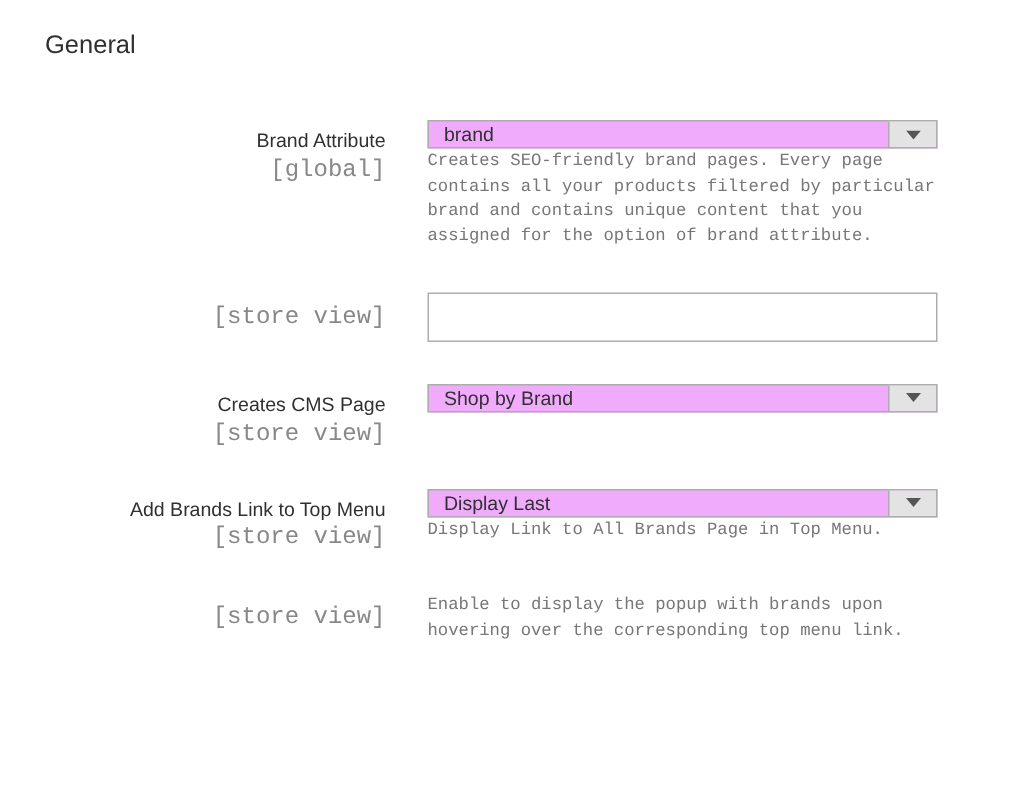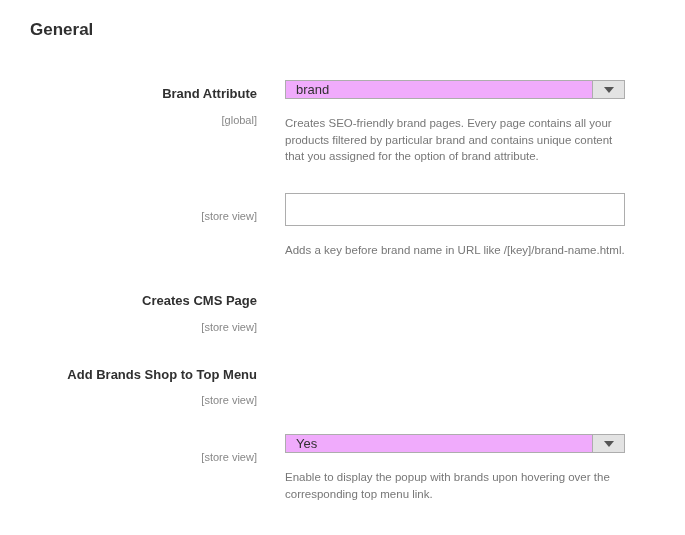--- a/index.html
+++ b/index.html
@@ -9,44 +9,45 @@
     }
     body {
       font-family: 'Helvetica Neue', Helvetica, Arial, sans-serif;
       font-size: 13px;
       color: #303030;
       background: #fff;
       padding: 20px 30px;
     }
     .section-title {
       font-size: 17px;
-      font-weight: 700;
+      font-weight: 400;
       color: #303030;
       margin-bottom: 40px;
     }
     .form-row {
       display: flex;
       margin-bottom: 28px;
     }
     .label-col {
       width: 255px;
       text-align: right;
       padding-right: 28px;
       padding-top: 6px;
     }
     .field-label {
       font-size: 13px;
-      font-weight: 700;
+      font-weight: 400;
       color: #303030;
       line-height: 1.3;
     }
     .field-scope {
-      font-size: 11px;
+      font-size: 16px;
       color: #888;
-      margin-top: 11px;
+      margin-top: 1px;
+      font-family: Liberation Mono, monospace;
     }
     .input-col {
       width: 340px;
     }
     .select-wrap {
       position: relative;
       width: 100%;
       height: 19px;
       border: 1px solid #adadad;
       background: #f0abfc;
@@ -79,22 +80,23 @@
       border: 1px solid #adadad;
       padding: 0 10px;
       font-size: 13px;
       color: #303030;
       background: #fff;
       outline: none;
     }
     .field-hint {
       font-size: 11.5px;
       color: #777;
-      margin-top: 16px;
+      margin-top: 1px;
       line-height: 1.45;
+      font-family: Liberation Mono, monospace;
     }
   </style>
 </head>
 <body>
 
 <div class="section-title">General</div>
 
 <div class="form-row">
   <div class="label-col">
     <div class="field-label">Brand Attribute</div>
@@ -112,48 +114,58 @@
     <div class="field-hint">Creates SEO-friendly brand pages. Every page contains all your products filtered by particular brand and contains unique content that you assigned for the option of brand attribute.</div>
   </div>
 </div>
 
 <div class="form-row">
   <div class="label-col">
     <div class="field-scope">[store view]</div>
   </div>
   <div class="input-col">
     <input type="text" class="text-input" value="" style="">
-    <div class="field-hint">Adds a key before brand name in URL like /[key]/brand-name.html.</div>
   </div>
 </div>
 
 <div class="form-row">
   <div class="label-col">
     <div class="field-label">Creates CMS Page</div>
     <div class="field-scope">[store view]</div>
   </div>
   <div class="input-col">
+    <div class="select-wrap">
+      <div class="select-value">Shop by Brand</div>
+      <div class="select-arrow">
+        <svg viewBox="0 0 10 6">
+            <path d="M0 0 L5 6 L10 0 Z"></path>
+          </svg>
+      </div>
+    </div>
   </div>
 </div>
 
 <div class="form-row">
   <div class="label-col">
-    <div class="field-label">Add Brands Shop to Top Menu</div>
+    <div class="field-label">Add Brands Link to Top Menu</div>
     <div class="field-scope">[store view]</div>
+  </div>
+  <div class="input-col">
+    <div class="select-wrap">
+      <div class="select-value">Display Last</div>
+      <div class="select-arrow">
+        <svg viewBox="0 0 10 6">
+            <path d="M0 0 L5 6 L10 0 Z"></path>
+          </svg>
+      </div>
+    </div>
+    <div class="field-hint">Display Link to All Brands Page in Top Menu.</div>
   </div>
 </div>
 
 <div class="form-row">
   <div class="label-col">
     <div class="field-scope">[store view]</div>
   </div>
   <div class="input-col">
-    <div class="select-wrap">
-      <div class="select-value">Yes</div>
-      <div class="select-arrow">
-        <svg viewBox="0 0 10 6">
-            <path d="M0 0 L5 6 L10 0 Z"></path>
-          </svg>
-      </div>
-    </div>
     <div class="field-hint">Enable to display the popup with brands upon hovering over the corresponding top menu link.</div>
   </div>
 </div>
 
 </body></html>

